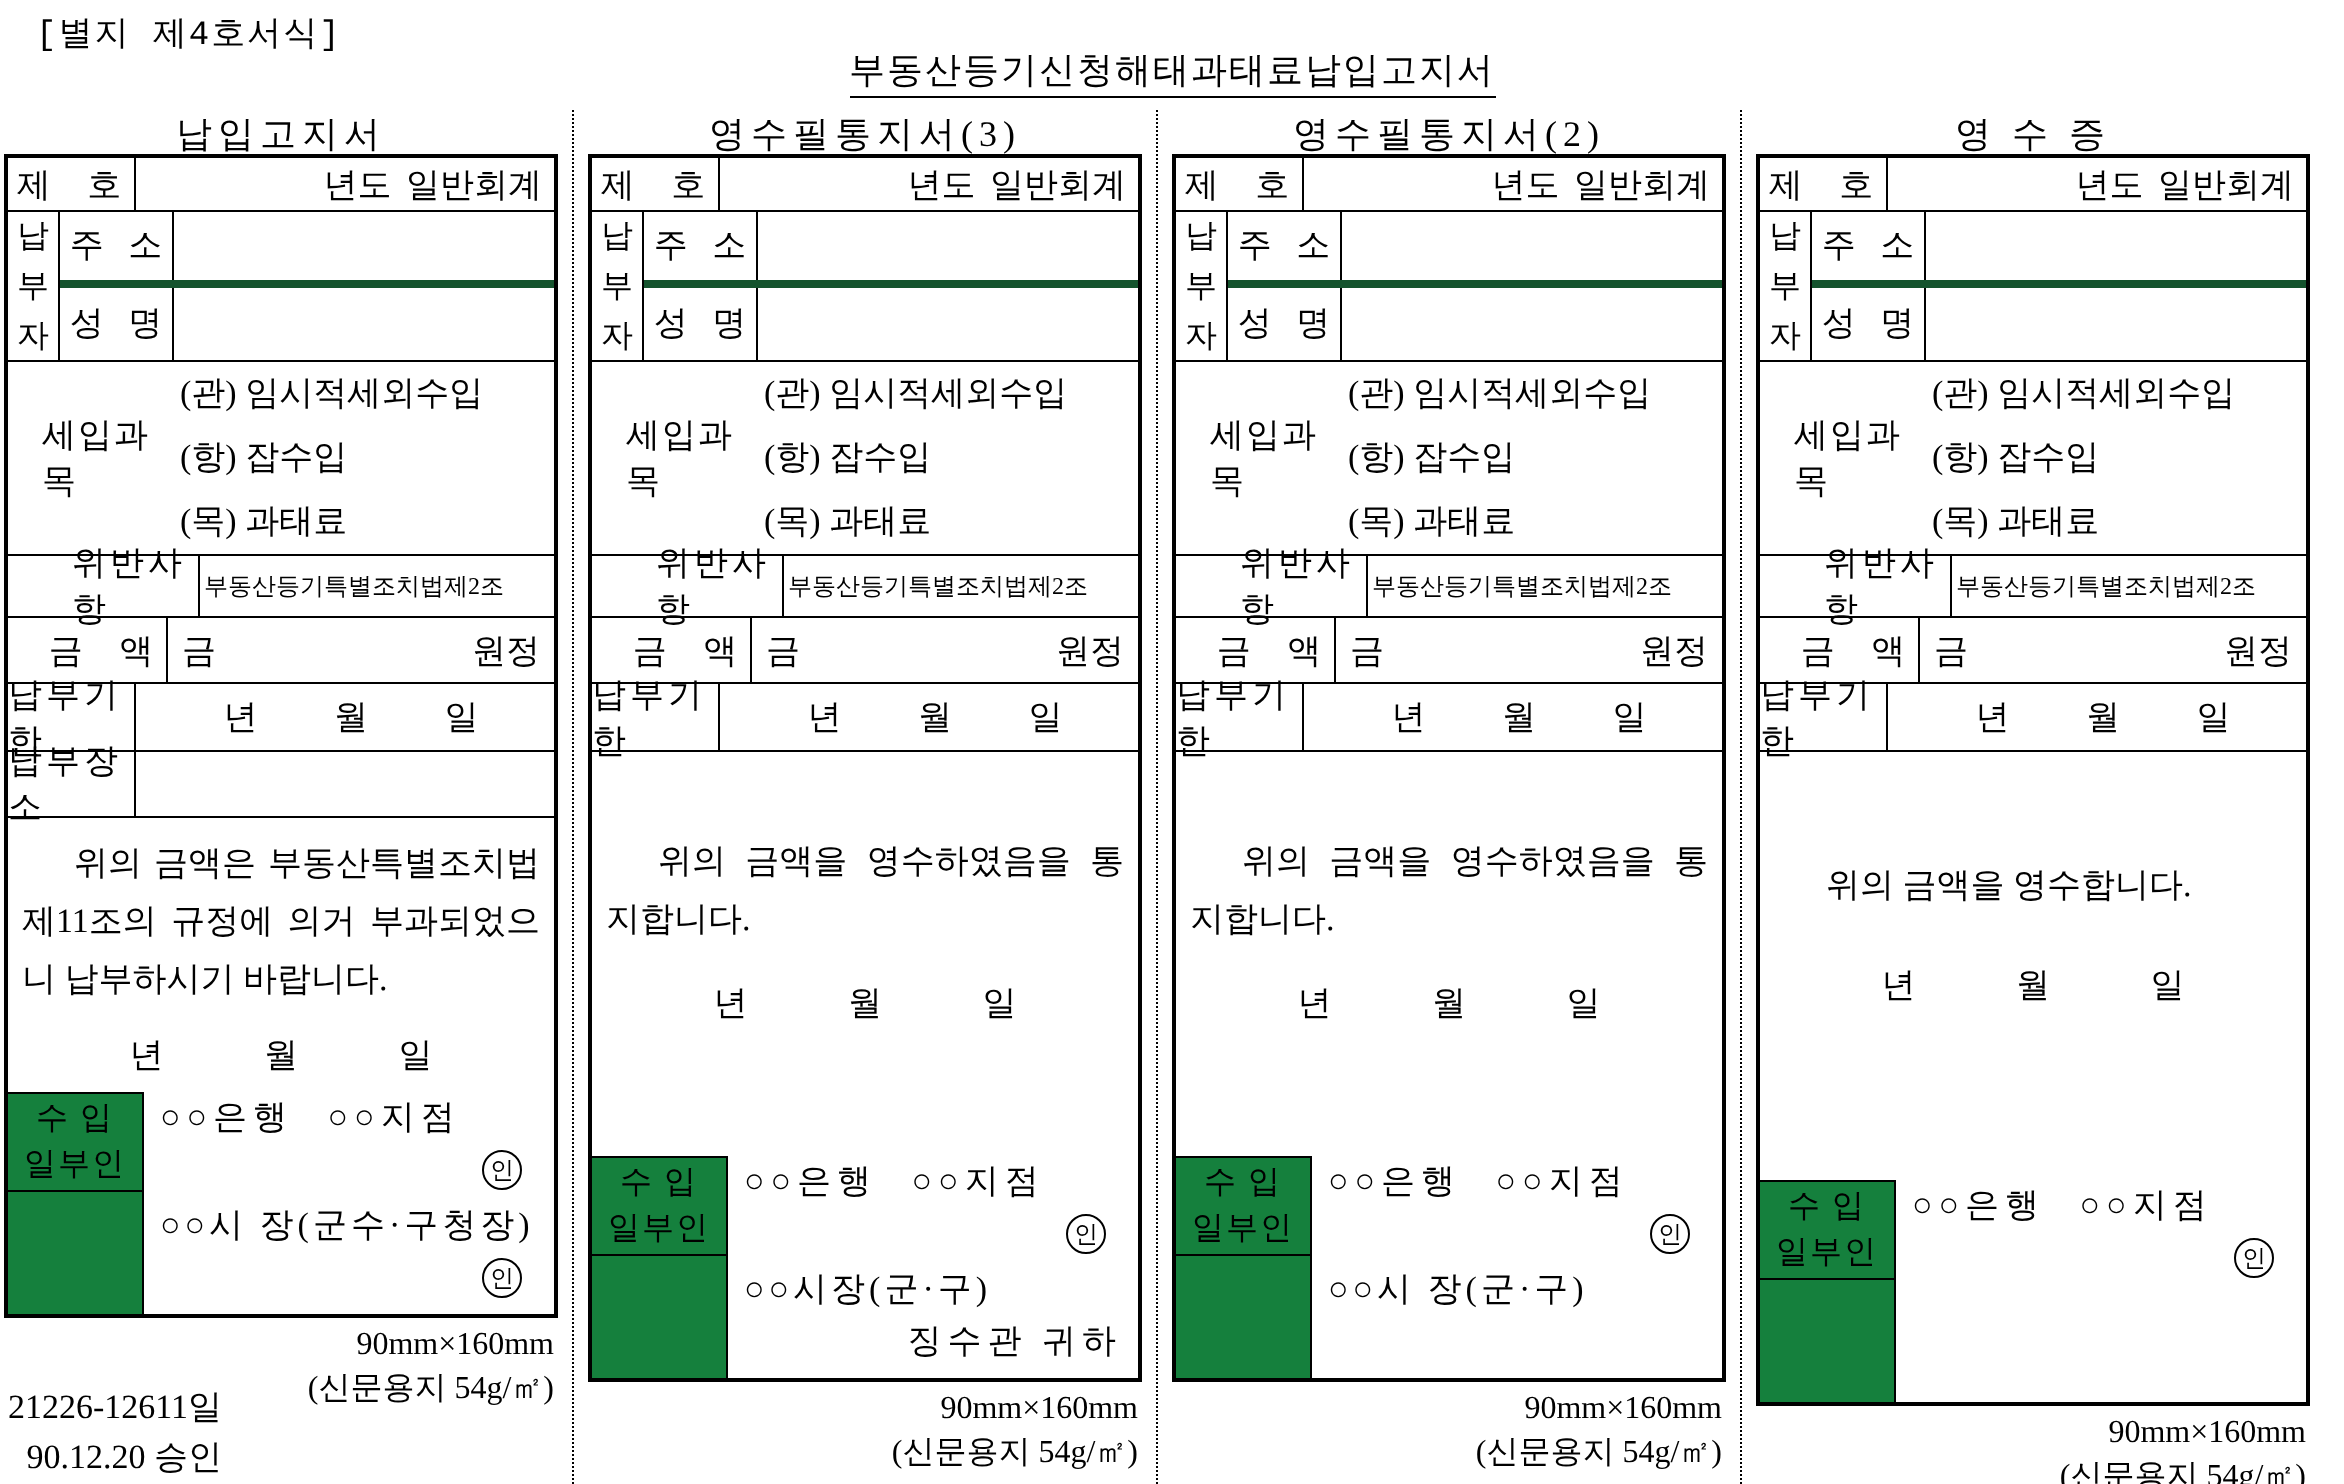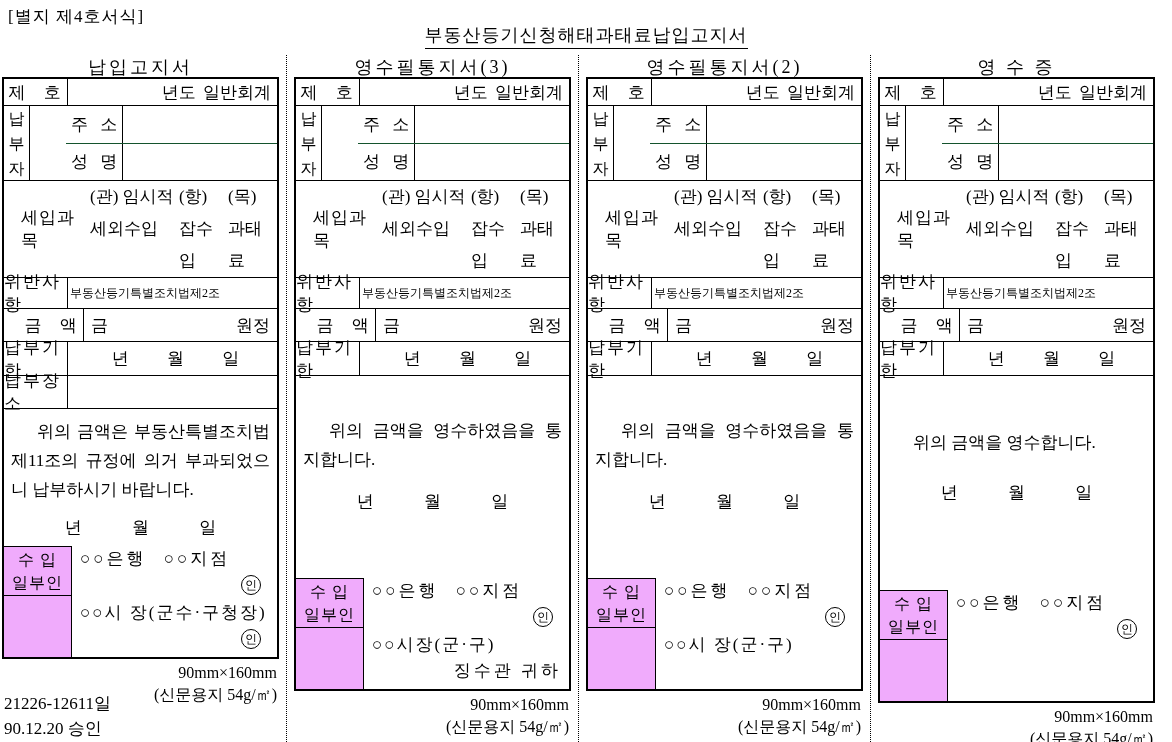--- a/index.html
+++ b/index.html
@@ -2,91 +2,91 @@
 <html lang="ko"><head>
 <meta charset="utf-8">
 <style>
   * { box-sizing: border-box; margin: 0; padding: 0; }
   html, body { background: #fff; }
   body {
     width: 1172px; height: 742px; position: relative; overflow: hidden;
     color: #000; font-family: "Liberation Serif", "DejaVu Serif", serif;
     font-size: 17px;
   }
-  .hdr-ref { position: absolute; top: 5px; left: 8px; letter-spacing: 1px; }
+  .hdr-ref { position: absolute; top: 5px; left: 18px; letter-spacing: 1px; font-family: Liberation Mono, monospace; }
   .hdr-title { position: absolute; top: 23px; left: 0; width: 100%; text-align: center; }
   .hdr-title span { font-size: 18px; letter-spacing: 1px; border-bottom: 1px solid #000; padding-bottom: 3px; }
 
   .cols { position: absolute; top: 55px; left: 2px; display: flex; align-items: stretch; }
   .sep { width: 0; border-left: 1px dotted #000; margin: 0 7px; }
   .fcol { width: 277px; }
 
   .ftitle { text-align: center; height: 22px; font-size: 18px; letter-spacing: 3px; }
 
   .ft { border: 2px solid #000; background: #fff; }
   .r { display: flex; border-bottom: 1px solid #000; align-items: stretch; }
   .h-jeho { height: 27px; }
-  .h-viol { height: 31px; }
+  .h-viol { height: 31px; padding-left: 32px; }
   .h-amt  { height: 33px; padding-left: 16px; }
   .h-due  { height: 34px; }
   .h-place{ height: 33px; }
-  .r-payer{ height: 75px; gap: 36px; }
+  .r-payer{ height: 75px; }
   .r-rev  { height: 97px; }
 
   .lab { width: 64px; border-right: 1px solid #000; display: flex; align-items: center;
          justify-content: center; word-spacing: 10px; letter-spacing: 2px; flex-shrink: 0; }
   .val { flex: 1; display: flex; align-items: center; min-width: 0; }
   .val-right { justify-content: flex-end; padding-right: 6px; word-spacing: 3px; }
 
   .payer { width: 26px; border-right: 1px solid #000; text-align: center;
            line-height: 25px; word-break: break-all; font-size: 16px; flex-shrink: 0; }
   .prows { flex: 1; display: flex; flex-direction: column; min-width: 0; }
   .pr { display: flex; align-items: stretch; }
-  .pr-addr { height: 38px; border-bottom: 1px solid #14532d; }
+  .pr-addr { height: 38px; border-bottom: 4px solid #14532d; }
   .pr-name { height: 37px; }
   .lab2 { width: 57px; border-right: 1px solid #000; display: flex; align-items: center;
           justify-content: center; word-spacing: 8px; flex-shrink: 0; }
 
   .rev-lab { width: 86px; display: flex; align-items: center; padding-left: 17px;
              letter-spacing: 1px; flex-shrink: 0; }
-  .rev-lines { flex: 1; display: flex; flex-direction: row; justify-content: center; }
+  .rev-lines { flex: 1; display: flex; flex-direction: column; justify-content: center; }
   .rev-lines > div { line-height: 32px; }
 
   .val-viol { font-size: 12px; letter-spacing: 0; padding-left: 2px; }
   .val-amt { justify-content: space-between; padding: 0 7px; }
   .val-due { justify-content: center; word-spacing: 34px; padding-left: 6px; }
 
   .bottom { position: relative; border-bottom: none; display: block; }
   .b240 { height: 240px; }
   .b273 { height: 273px; }
 
   .notice { margin: 8px 7px 0; text-indent: 26px; text-align: justify; line-height: 29px; }
   .notice-m2 { margin-top: 40px; }
   .notice-m4 { margin-top: 52px; }
   .ymdline { text-align: center; word-spacing: 46px; margin-top: 12px; }
   .ymd-m2 { margin-top: 16px; }
   .ymd-m4 { margin-top: 24px; }
 
   .stampbox { position: absolute; left: 0; bottom: 0; width: 68px; height: 111px;
-              border-top: 1px solid #000; border-right: 1px solid #000; background: #f0abfc; }
+              border-top: 1px solid #000; border-right: 1px solid #000; background: #15803d; }
   .stamp-top { height: 49px; border-bottom: 1px solid #000; text-align: center;
                padding-top: 1px; line-height: 23px; letter-spacing: 1px; font-size: 16px; }
   .stamp-bottom { height: 60px; }
 
   .sign { position: absolute; left: 76px; right: 6px; bottom: 5px; height: 106px; }
   .bank { line-height: 26px; letter-spacing: 3px; word-spacing: 10px; white-space: nowrap; }
   .sealrow { height: 27px; text-align: right; padding-right: 10px; }
   .seal { display: inline-flex; width: 20px; height: 20px; border: 1.5px solid #000;
           border-radius: 50%; align-items: center; justify-content: center;
           font-size: 12px; letter-spacing: 0; margin-top: 3px; }
   .authority { line-height: 27px; letter-spacing: 2px; white-space: nowrap; }
   .recipient { line-height: 25px; text-align: right; letter-spacing: 3px; padding-right: 2px; }
 
   .sizes { text-align: right; padding-right: 2px; line-height: 22px; margin-top: 3px; font-size: 16px; }
-  .pageid { position: absolute; left: 4px; top: 691px; line-height: 25px; }
+  .pageid { position: absolute; left: 4px; top: 691px; line-height: 25px; text-align: right; }
 </style>
 </head>
 <body>
 
 <div class="hdr-ref">[별지 제4호서식]</div>
 <div class="hdr-title"><span>부동산등기신청해태과태료납입고지서</span></div>
 
 <div class="cols">
 
   <section class="fcol">

